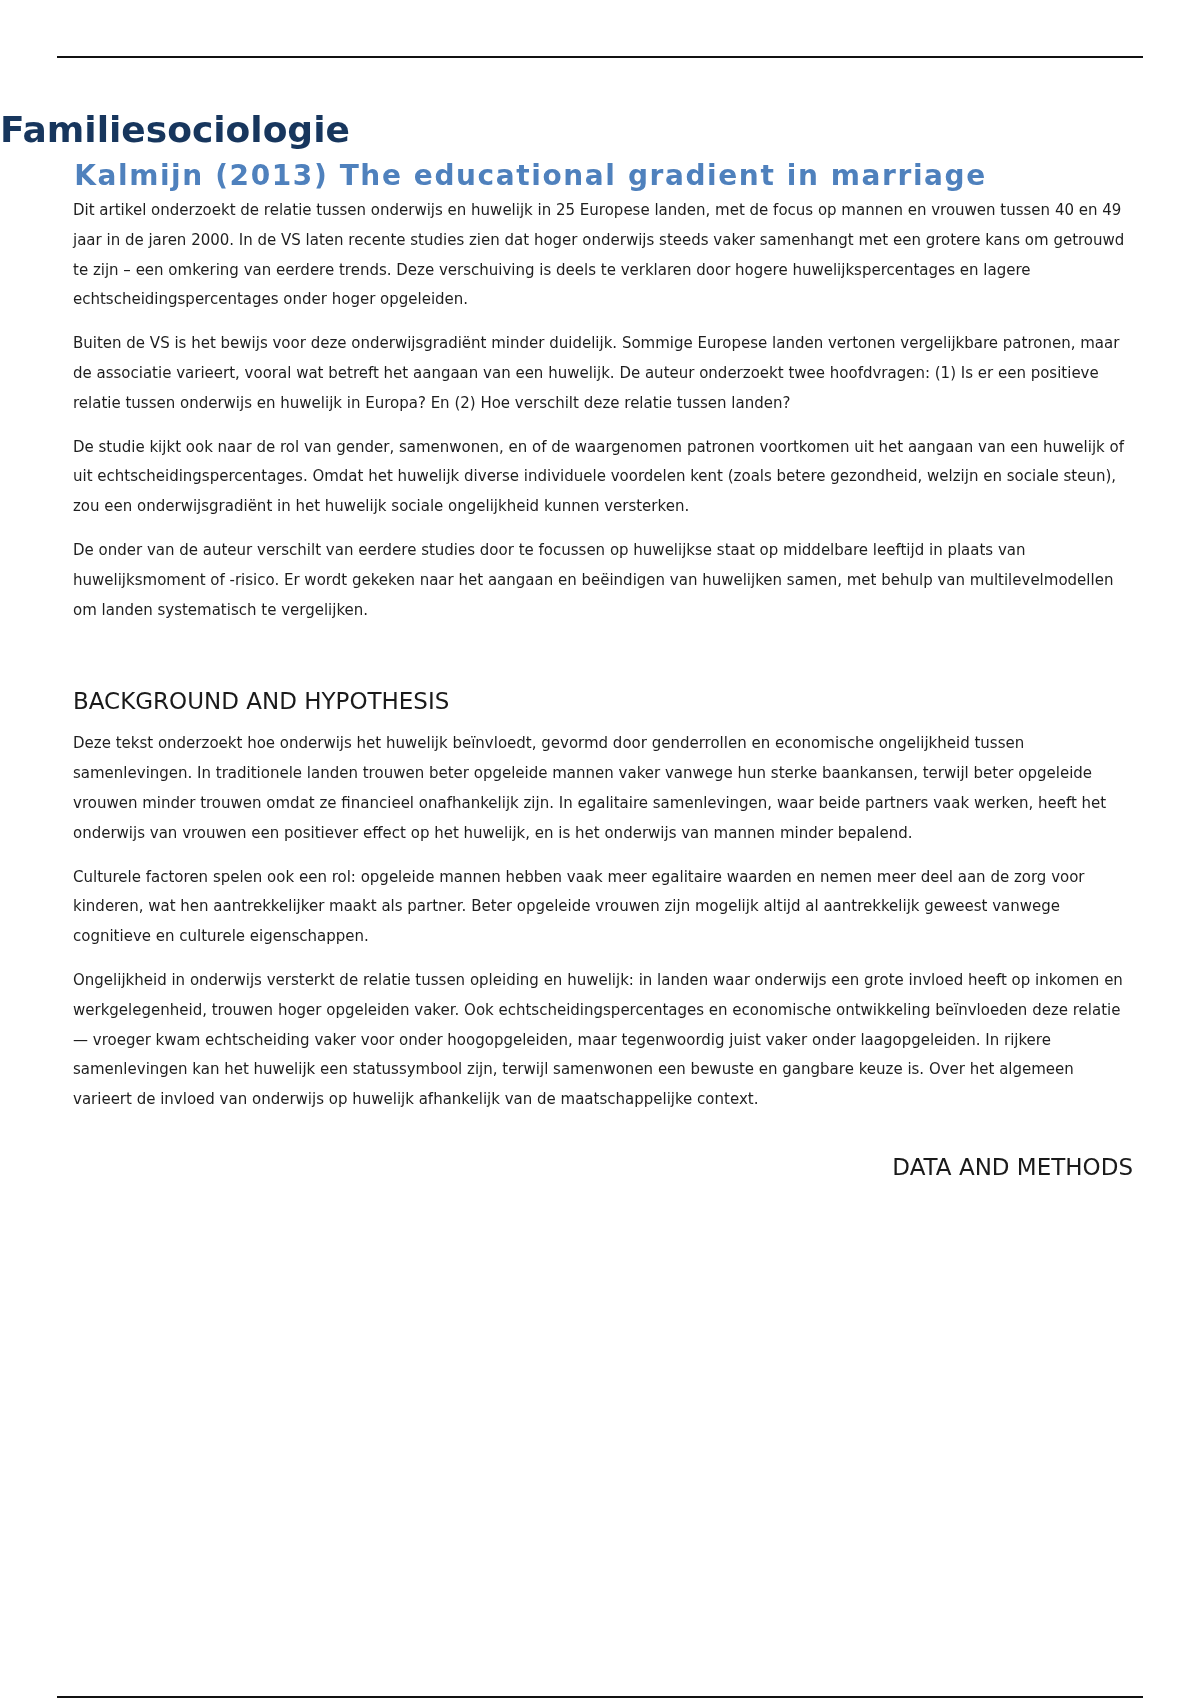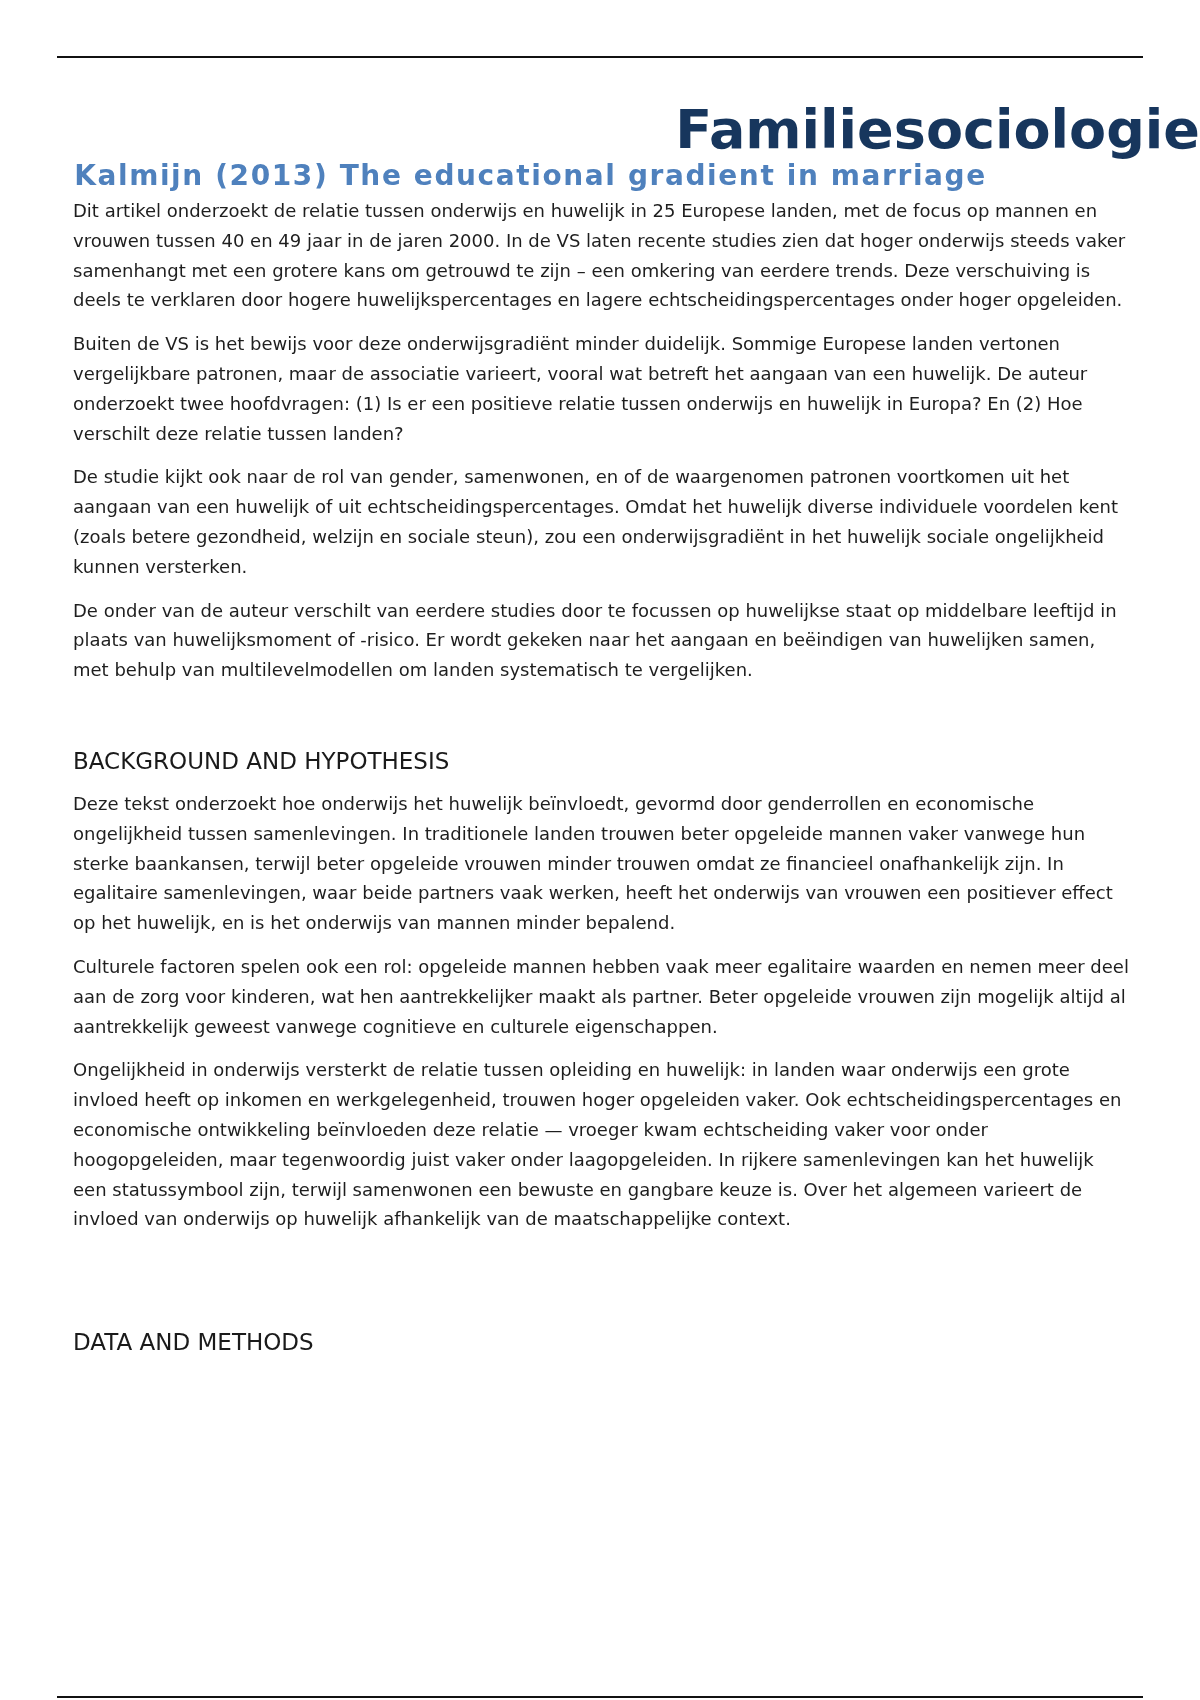--- a/index.html
+++ b/index.html
@@ -2,29 +2,29 @@
 <html><head>
 <meta charset="utf-8">
 <style>
   html, body { margin: 0; padding: 0; background: #ffffff; }
   body { width: 1200px; height: 1700px; position: relative; overflow: hidden;
          font-family: "DejaVu Sans", sans-serif; color: #1a1a1a; }
   .rule { position: absolute; left: 57px; width: 1086px; height: 2px; background: #111111; }
   .rule.top { top: 56px; }
   .rule.bottom { top: 1696px; }
   .page { position: absolute; left: 73px; top: 104px; width: 1060px; }
-  .title { text-align: right; font-weight: bold; font-size: 54px; line-height: 52px;
+  .title { text-align: left; font-weight: bold; font-size: 36px; line-height: 52px;
            color: #17365d; margin: 0 0 0 -73px; width: 1200px; }
   .subtitle { text-align: center; font-weight: bold; font-size: 28px; line-height: 40px;
               color: #4f81bd; letter-spacing: 1.6px; margin: 0 0 0 -73px; width: 1061px; }
   .section-heading { font-size: 23px; line-height: 32px; color: #1a1a1a; font-weight: normal;
                      margin: 4px 0 12px 0; }
-  .para { font-size: 18px; line-height: 29.8px; margin: 0 0 14px 0; color: #1e1e1e; }
+  .para { font-size: 15px; line-height: 29.8px; margin: 0 0 14px 0; color: #1e1e1e; }
   .section.gap { margin-top: 60px; }
-  .section.gap2 { margin-top: 92px; }
+  .section.gap2 { margin-top: 36px; text-align: right; }
 </style>
 </head>
 <body>
 
 <div class="rule top"></div>
 
 <div class="page">
   <h1 class="title">Familiesociologie</h1>
   <h2 class="subtitle">Kalmijn (2013) The educational gradient in marriage</h2>
 

